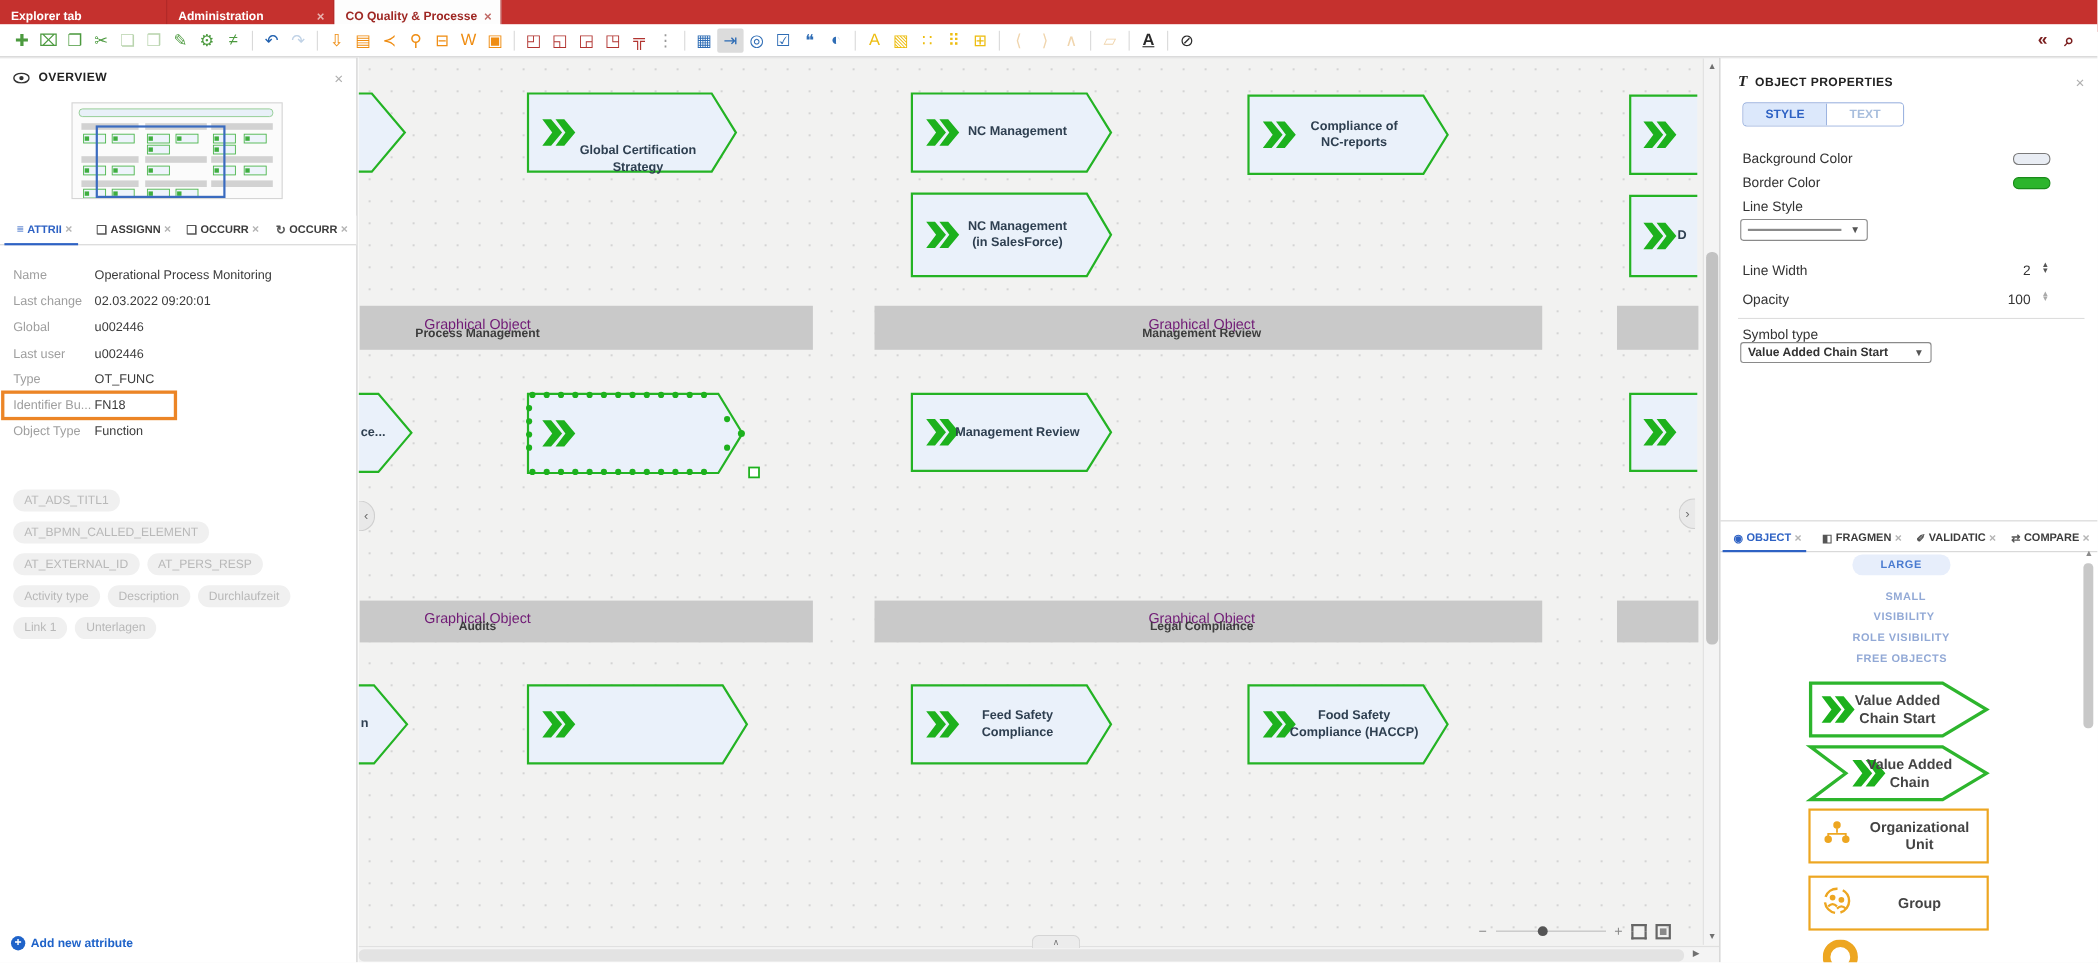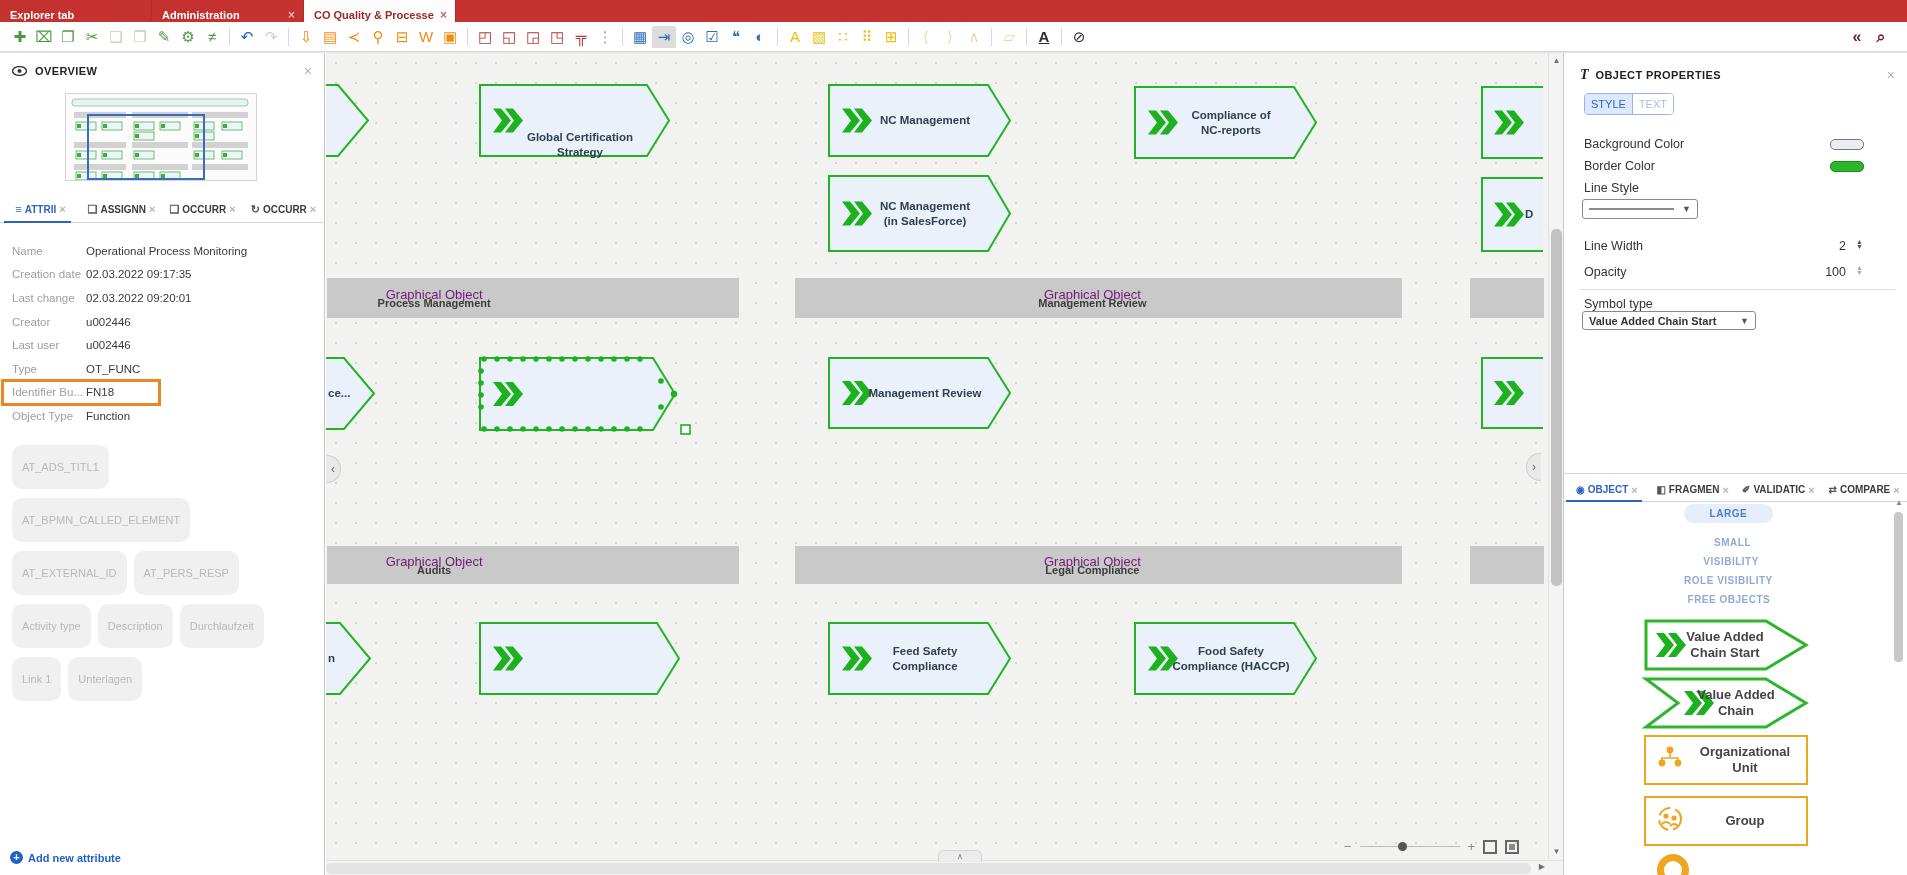--- a/index.html
+++ b/index.html
@@ -54,21 +54,21 @@
 
   #attr-list { position:absolute; left:0; top:186px; width:100%; }
   .arow { position:relative; display:flex; padding-left:12px; height:23.6px; align-items:center; }
   .alabel { width:74px; font-size:11.5px; color:#9e9e9e; white-space:nowrap; overflow:hidden; }
   .avalue { font-size:11.5px; color:#3a3a3a; white-space:nowrap; }
   .hl-frame { position:absolute; left:1px; top:-2px; width:160px; height:27px;
     border:3px solid #ec8526; pointer-events:none; }
 
   #chips { position:absolute; left:12px; top:392px; width:300px; }
   .chip-row { display:flex; gap:7px; margin-bottom:9px; }
-  .chip { background:#f0f0f0; color:#b8b8b8; border:none; font-size:11px; padding:16px 10px;
+  .chip { background:#f0f0f0; color:#b8b8b8; border:none; font-size:11px; padding:4px 10px;
     border-radius:10px; font-family:inherit; cursor:pointer; white-space:nowrap; }
 
   #add-attr { position:absolute; left:10px; top:798px; display:flex; align-items:center; gap:5px; cursor:pointer; }
   #add-attr .plus { width:13px; height:13px; border-radius:50%; background:#1f63c9; color:#fff;
     font-size:11px; line-height:12px; text-align:center; font-weight:bold; }
   #add-attr .aalabel { color:#1f63c9; font-size:11px; font-weight:bold; }
 
   
   #canvas { position:absolute; left:326px; top:52px; width:1237px; height:823px; background:#f2f2f1;
     background-image:radial-gradient(#d4d4d4 1px, transparent 1.3px); background-size:20px 20px;
@@ -112,21 +112,21 @@
   .fit-icon::before { content:""; position:absolute; left:2px; top:2px; width:6px; height:6px; background:#8a8a8a; }
 
   
   #right-panel { position:absolute; left:1563px; top:52px; width:344px; height:823px; background:#fff;
     border-left:1px solid #c9c9c9; border-top:1px solid #e2e2e2; }
   #props { position:absolute; left:0; top:0; width:100%; height:420px; }
   .props-header { position:absolute; left:16px; top:14px; right:12px; display:flex; align-items:center; }
   .t-icon { font-family:"Liberation Serif", serif; font-style:italic; font-weight:bold; font-size:14px; color:#222; margin-right:7px; }
   .props-title { flex:1; font-size:11px; font-weight:bold; color:#222; letter-spacing:.4px; }
   #seg { position:absolute; left:20px; top:40px; display:flex; border:1px solid #9db4e0; border-radius:4px; overflow:hidden; }
-  .seg-btn { padding:4px 6px; font-size:11px; font-weight:normal; color:#a8bedd; background:#fff; cursor:pointer; }
+  .seg-btn { padding:4px 20px; font-size:11px; font-weight:bold; color:#a8bedd; background:#fff; cursor:pointer; }
   .seg-btn.active { background:#dce8fb; color:#2e62c4; border-right:1px solid #9db4e0; }
   .prop-label { position:absolute; left:20px; font-size:12.5px; color:#333; }
   .swatch { position:absolute; left:266px; width:34px; height:11px; border-radius:5px; cursor:pointer; }
   #swatch-bg { border:1px solid #7a7a7a; background:#e9edf4; }
   #swatch-border { border:1px solid #1a8a1a; background:#2db52d; }
   .select { position:absolute; border:1px solid #8a8a8a; border-radius:3px; background:#fff;
     display:flex; align-items:center; cursor:pointer; }
   #line-style-select { left:18px; top:146px; width:116px; height:20px; padding:0 6px; }
   .line-preview { flex:1; height:0; border-top:2px solid #8a8a8a; margin-right:8px; }
   .caret { font-size:9px; color:#555; }
@@ -332,31 +332,26 @@
    </div>
       </div>
     <div id="attr-list">
         <div class="arow">
 
      <span class="alabel">Name</span>
      <span class="avalue">Operational Process Monitoring</span>
    </div>
         <div class="arow">
 
-     <span class="alabel">Creation date</span>
-     <span class="avalue">02.03.2022 09:17:35</span>
-   </div>
-        <div class="arow">
-
      <span class="alabel">Last change</span>
      <span class="avalue">02.03.2022 09:20:01</span>
    </div>
         <div class="arow">
 
-     <span class="alabel">Creator</span>
+     <span class="alabel">Global</span>
      <span class="avalue">u002446</span>
    </div>
         <div class="arow">
 
      <span class="alabel">Last user</span>
      <span class="avalue">u002446</span>
    </div>
         <div class="arow">
 
      <span class="alabel">Type</span>

